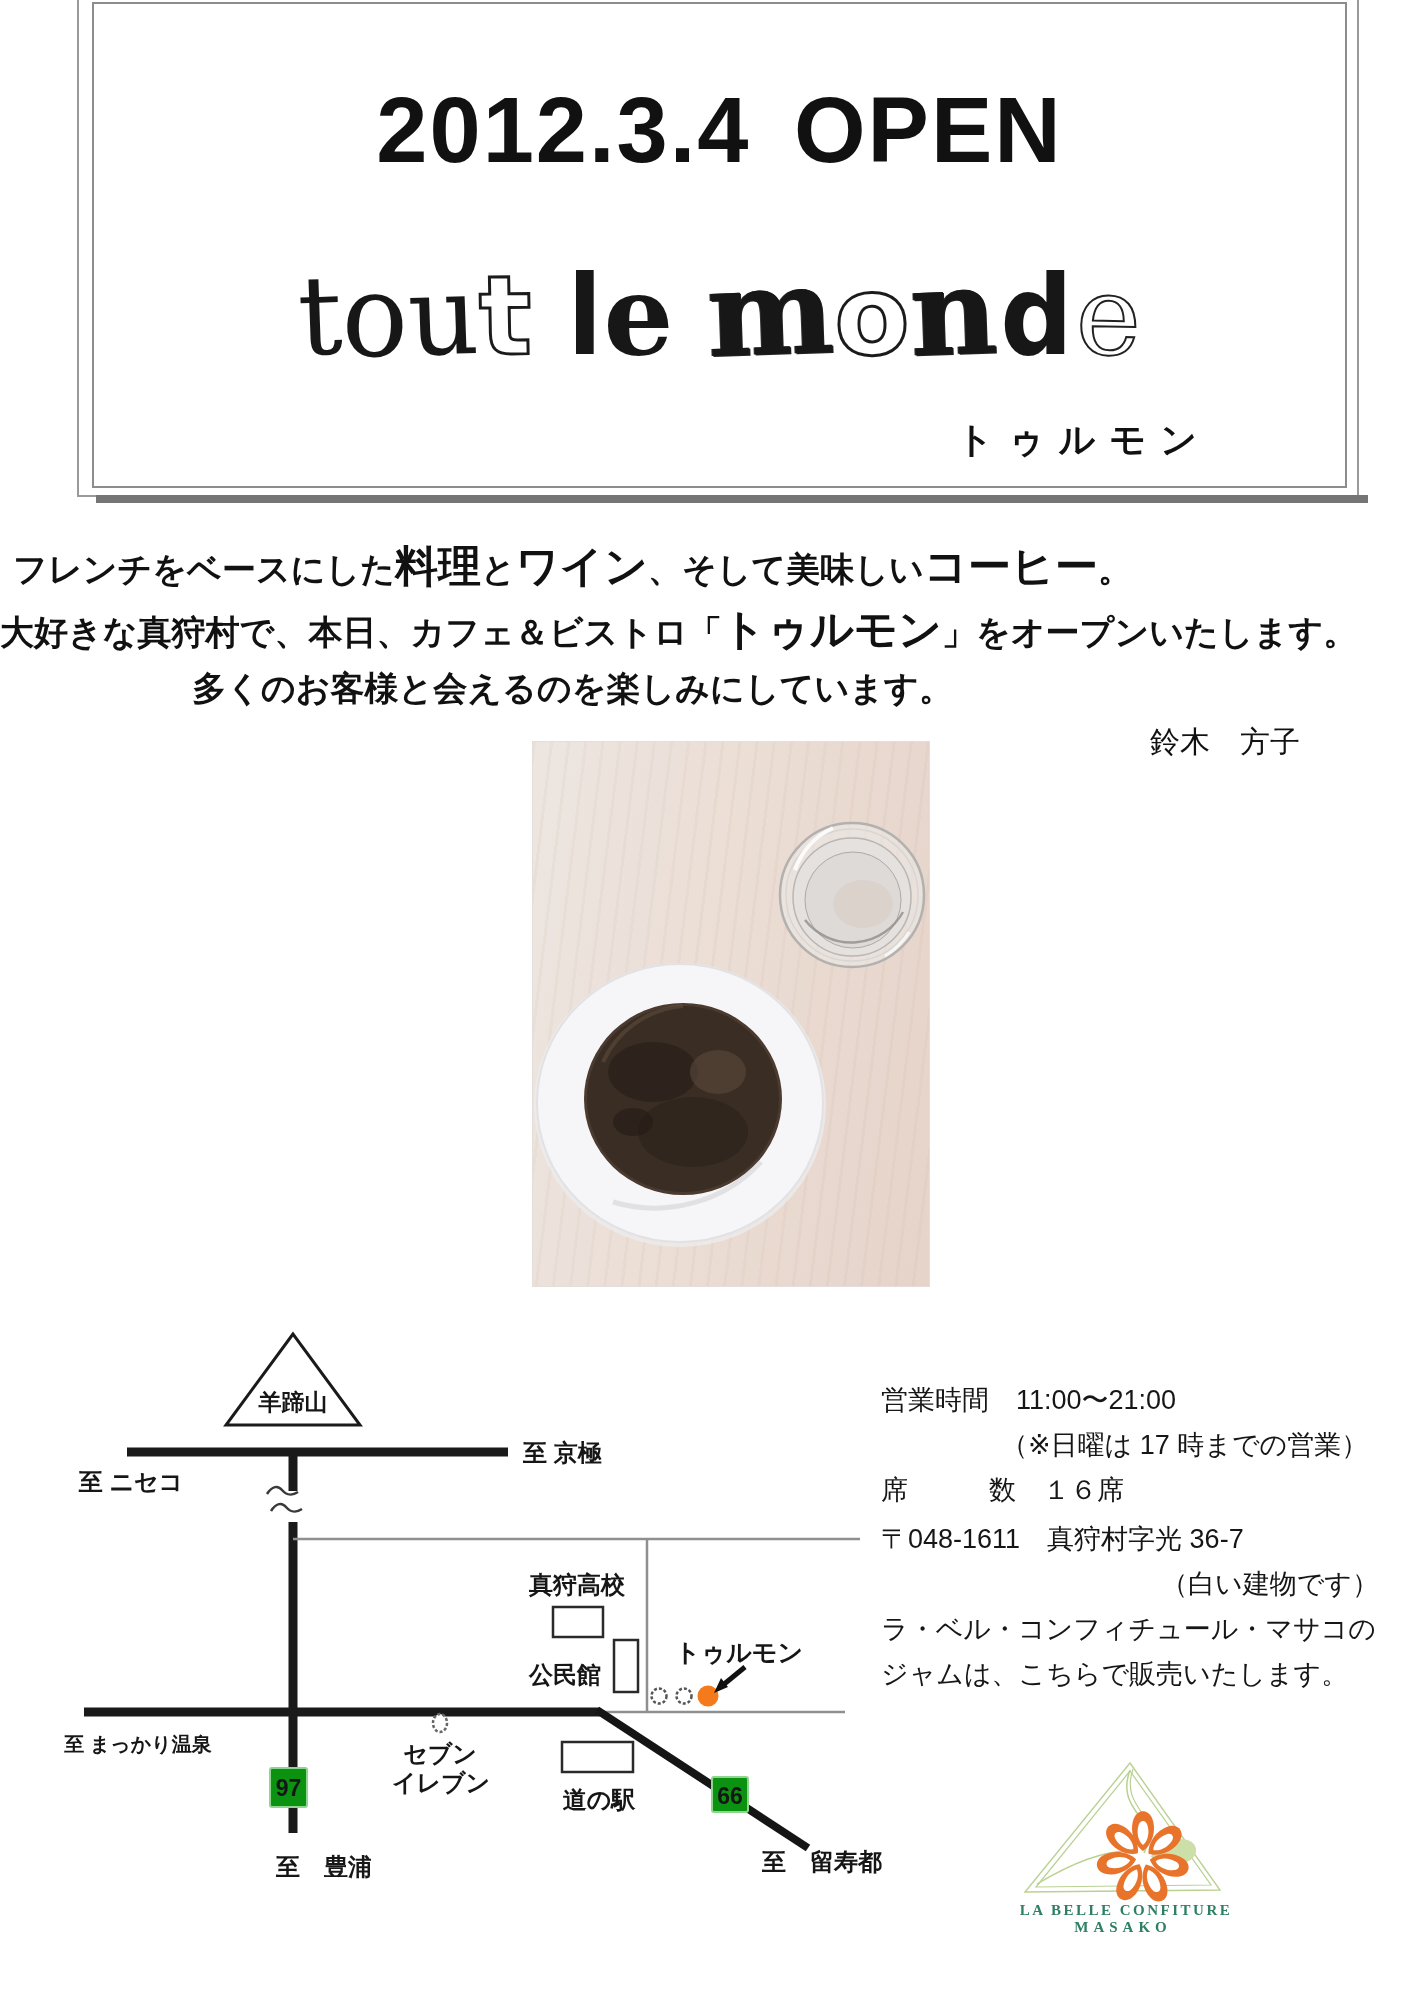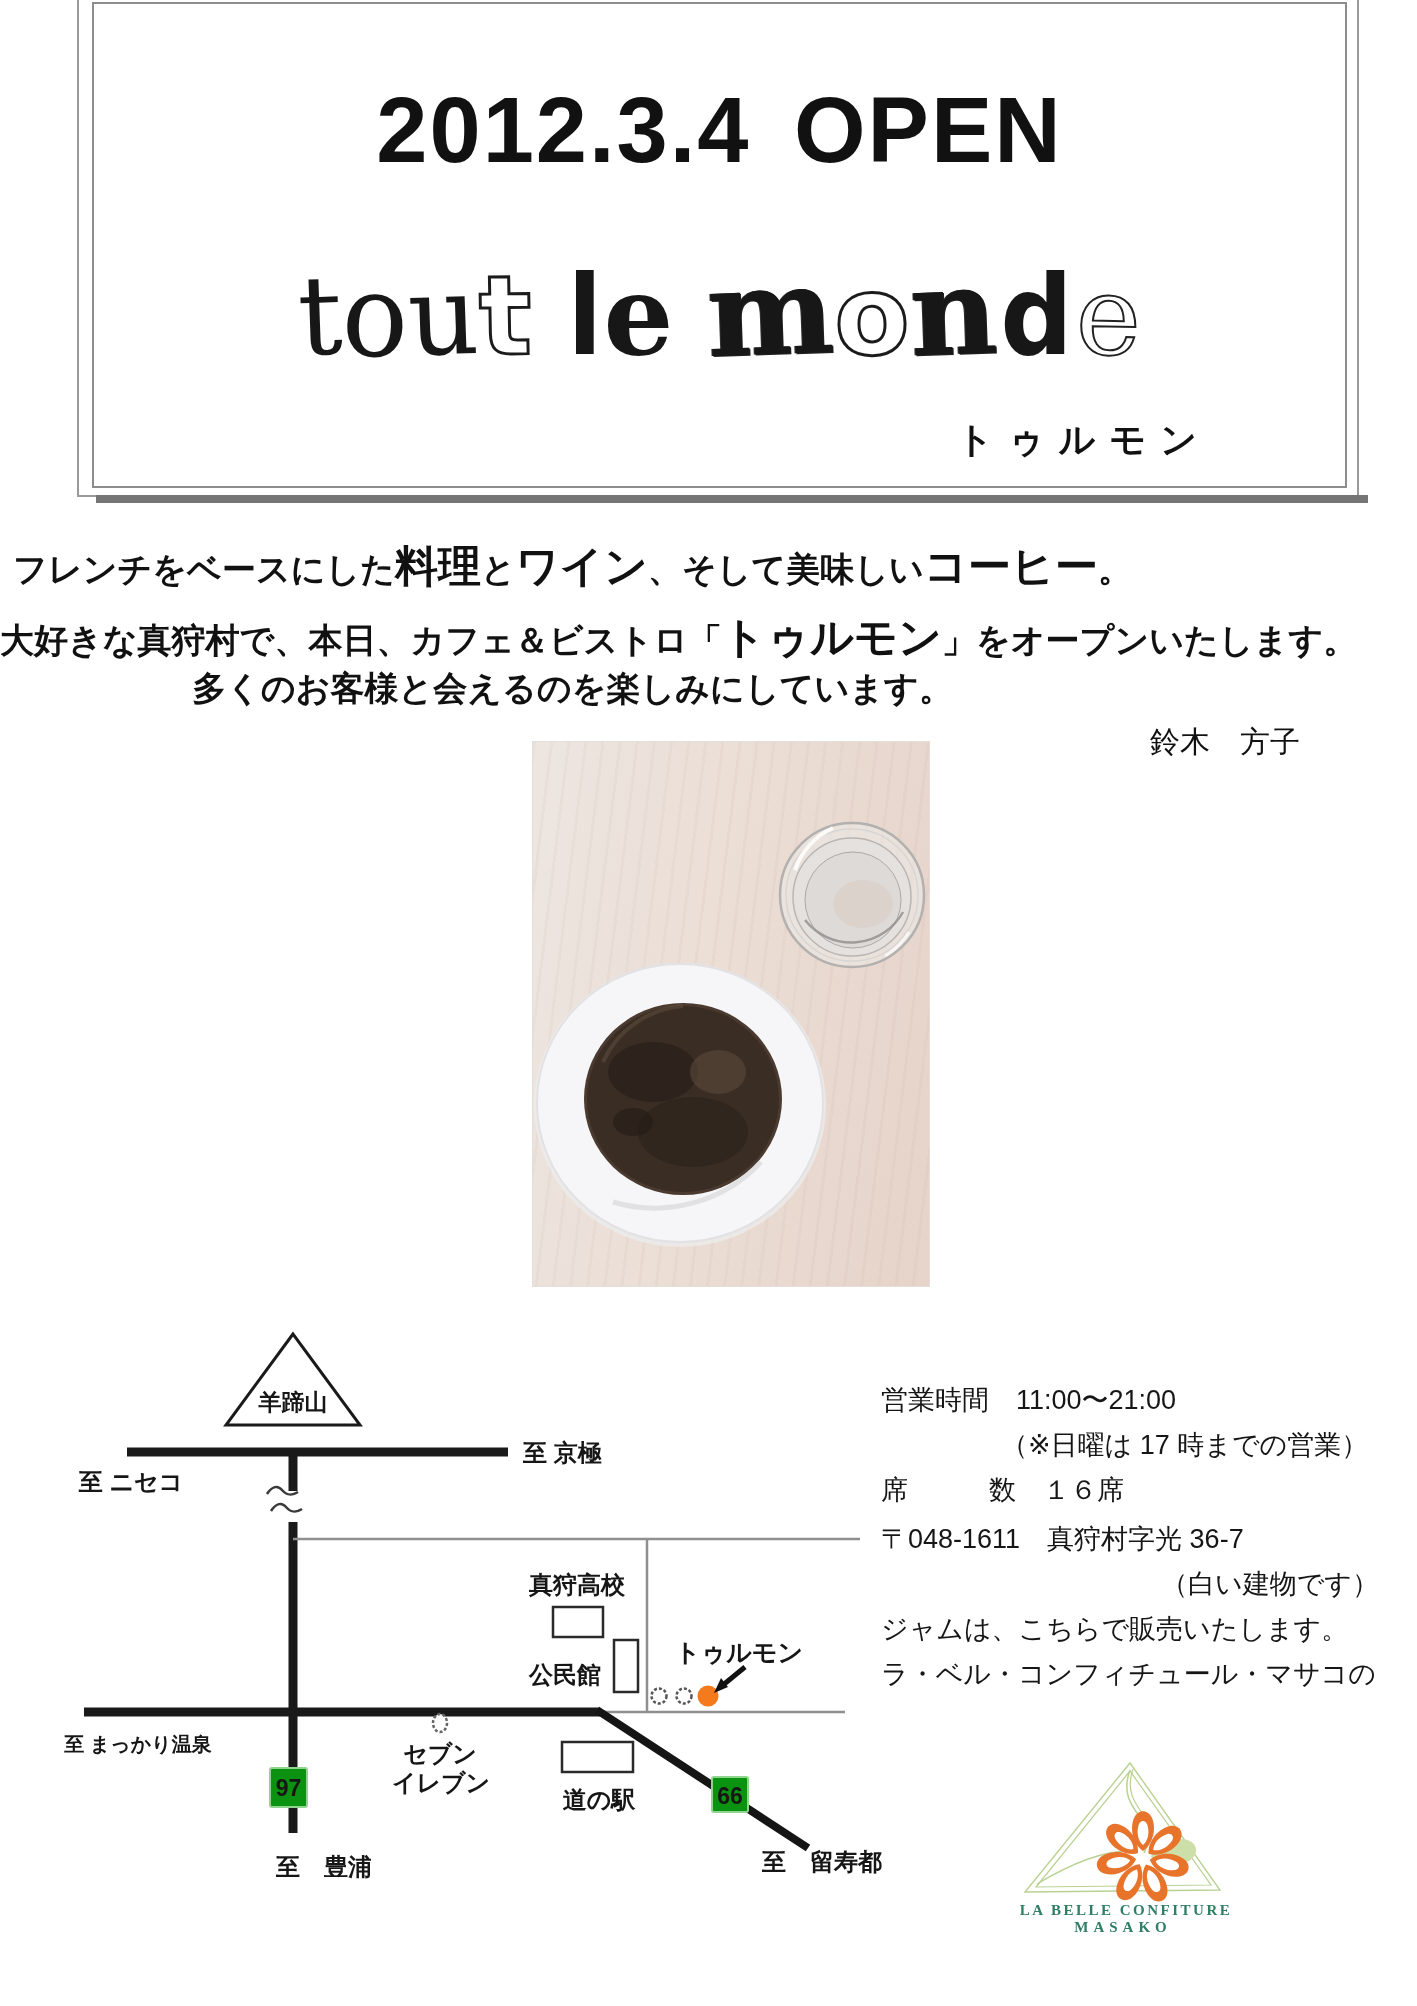--- a/index.html
+++ b/index.html
@@ -29,21 +29,21 @@
               text-shadow:1px 1px 0 #222,-1px 0 0 #333;transform:rotate(-2deg);}
   .l-sp{width:34px;}
   .brand-kana{position:absolute;right:134px;top:412px;font-size:36px;font-weight:600;
               letter-spacing:14px;color:#111;}
 
   
   .intro{position:absolute;left:0;width:1145px;text-align:center;font-weight:700;color:#111;
          white-space:nowrap;}
   .intro .big{font-size:43px;}
   .i1{top:541px;font-size:34px;line-height:50px;}
-  .i2{top:603px;font-size:34px;line-height:68px;}
+  .i2{top:603px;font-size:34px;line-height:52px;}
   .i3{top:664px;font-size:34px;line-height:48px;}
   .signature{position:absolute;right:117px;top:722px;font-size:30px;font-weight:400;color:#111;}
 
   
   .photo{position:absolute;left:533px;top:742px;width:396px;height:544px;
          background:
            repeating-linear-gradient(97deg, rgba(193,166,150,0.10) 0 3px, rgba(255,255,255,0) 3px 17px),
            linear-gradient(100deg,#ece5df 0%,#eadcd3 45%,#e5d1c6 100%);
          outline:1px solid #e3ded9;}
   .photo svg{position:absolute;left:0;top:0;}
@@ -170,22 +170,22 @@
       <text x="675" y="474" font-size="23" font-weight="700" fill="#ffffff" text-anchor="middle">66</text>
     </g>
   </svg>
 
   <div class="info">
     <div>営業時間　11:00〜21:00</div>
     <div class="indent1">（※日曜は 17 時までの営業）</div>
     <div>席　　　数　１６席</div>
     <div class="gap">〒048-1611　真狩村字光 36-7</div>
     <div class="indent2">（白い建物です）</div>
+    <div>ラ・ベル・コンフィチュール・マサコの</div>
     <div>ジャムは、こちらで販売いたします。</div>
-    <div>ラ・ベル・コンフィチュール・マサコの</div>
   </div>
 
   <svg class="logo" width="240" height="220" viewBox="0 0 240 220">
 
     <polygon points="125,11 20,140 215,138" fill="none" stroke="#b9d191" stroke-width="1.4"></polygon>
     <polygon points="125,19 31,135 206,133" fill="none" stroke="#b9d191" stroke-width="1.2"></polygon>
     <path d="M125,18 C114,48 134,60 142,76 C147,85 142,94 139,101" fill="none" stroke="#b9d191" stroke-width="1.5"></path>
     <path d="M128,17 C118,46 138,58 145,74" fill="none" stroke="#b9d191" stroke-width="1.2"></path>
     <path d="M32,132 C72,108 102,99 124,99" fill="none" stroke="#b9d191" stroke-width="1.3"></path>
 

